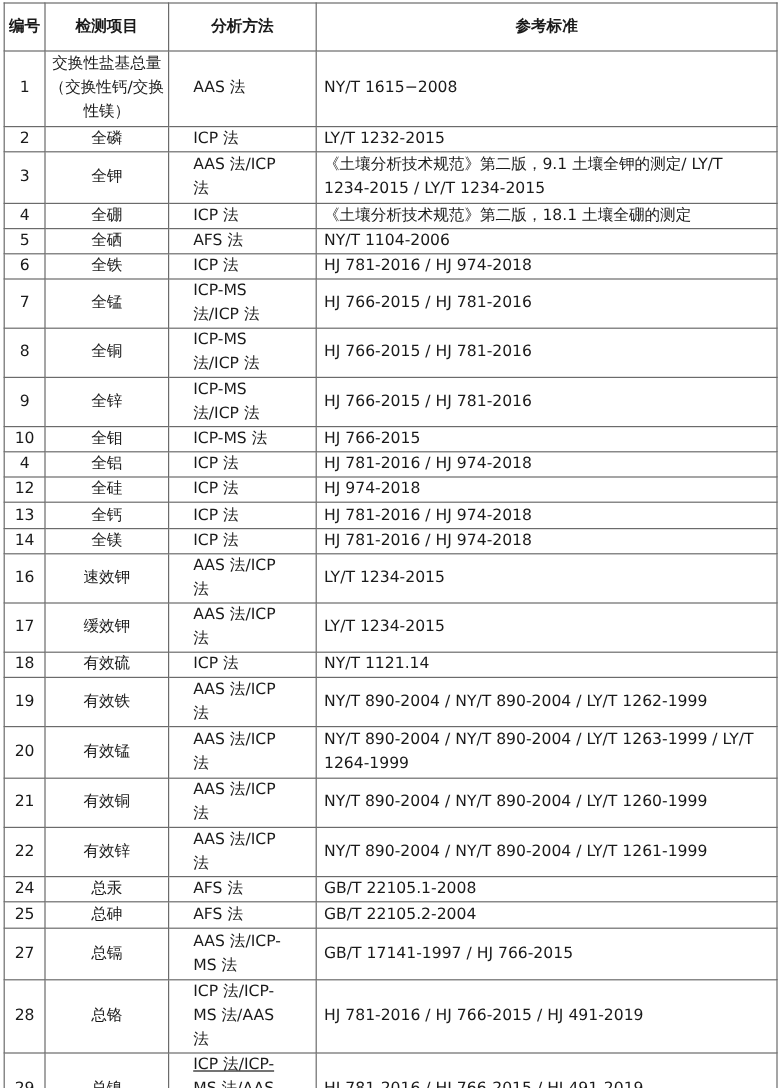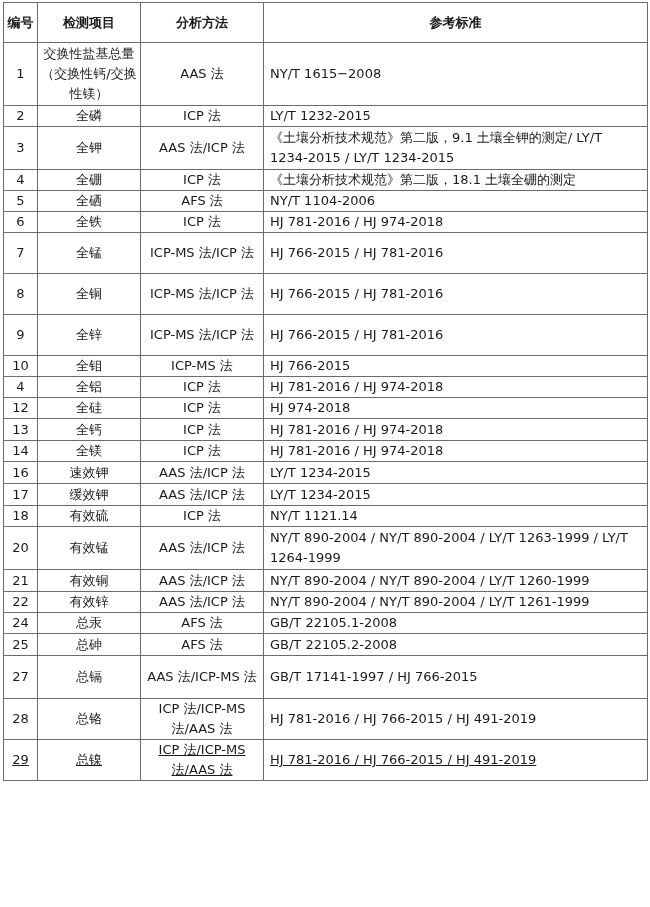--- a/index.html
+++ b/index.html
@@ -16,21 +16,21 @@
     .tbl th, .tbl td {
       border: 1px solid #6b6b6b;
       padding: 0 4px;
       line-height: 20px;
       vertical-align: middle;
       word-break: break-word;
     }
     .tbl th { font-weight: bold; text-align: center; height: 39px; line-height: 19px; }
     .tbl td.c-no { text-align: center; padding: 0; }
     .tbl td.c-item { text-align: center; padding: 0 3px; }
-    .tbl td.c-method { text-align: center; padding: 0 3px; }
+    .tbl td.c-method { padding: 0 20px; }
     .tbl td.c-std { text-align: left; padding: 0 6px; }
     .tbl th.h-no { padding: 0; }
     col.w-no { width: 34px; }
     col.w-item { width: 103px; }
     col.w-method { width: 123px; }
     col.w-std { width: 384px; }
   </style>
 </head>
 <body>
 
@@ -145,20 +145,26 @@
         <td class="c-item">缓效钾</td>
         <td class="c-method">AAS 法/ICP 法</td>
         <td class="c-std">LY/T 1234-2015</td>
       </tr>
       <tr style="height: 21px;">
         <td class="c-no">18</td>
         <td class="c-item">有效硫</td>
         <td class="c-method">ICP 法</td>
         <td class="c-std">NY/T 1121.14</td>
       </tr>
+      <tr style="height: 22px;">
+        <td class="c-no">19</td>
+        <td class="c-item">有效铁</td>
+        <td class="c-method">AAS 法/ICP 法</td>
+        <td class="c-std">NY/T 890-2004 / NY/T 890-2004 / LY/T 1262-1999</td>
+      </tr>
       <tr style="height: 43px;">
         <td class="c-no">20</td>
         <td class="c-item">有效锰</td>
         <td class="c-method">AAS 法/ICP 法</td>
         <td class="c-std">NY/T 890-2004 / NY/T 890-2004 / LY/T 1263-1999 / LY/T 1264-1999</td>
       </tr>
       <tr style="height: 22px;">
         <td class="c-no">21</td>
         <td class="c-item">有效铜</td>
         <td class="c-method">AAS 法/ICP 法</td>
@@ -173,21 +179,21 @@
       <tr style="height: 21px;">
         <td class="c-no">24</td>
         <td class="c-item">总汞</td>
         <td class="c-method">AFS 法</td>
         <td class="c-std">GB/T 22105.1-2008</td>
       </tr>
       <tr style="height: 22px;">
         <td class="c-no">25</td>
         <td class="c-item">总砷</td>
         <td class="c-method">AFS 法</td>
-        <td class="c-std">GB/T 22105.2-2008</td>
+        <td class="c-std">GB/T 22105.2-2004</td>
       </tr>
       <tr style="height: 43px;">
         <td class="c-no">27</td>
         <td class="c-item">总镉</td>
         <td class="c-method">AAS 法/ICP-MS 法</td>
         <td class="c-std">GB/T 17141-1997 / HJ 766-2015</td>
       </tr>
       <tr style="height: 40px;">
         <td class="c-no">28</td>
         <td class="c-item">总铬</td>

